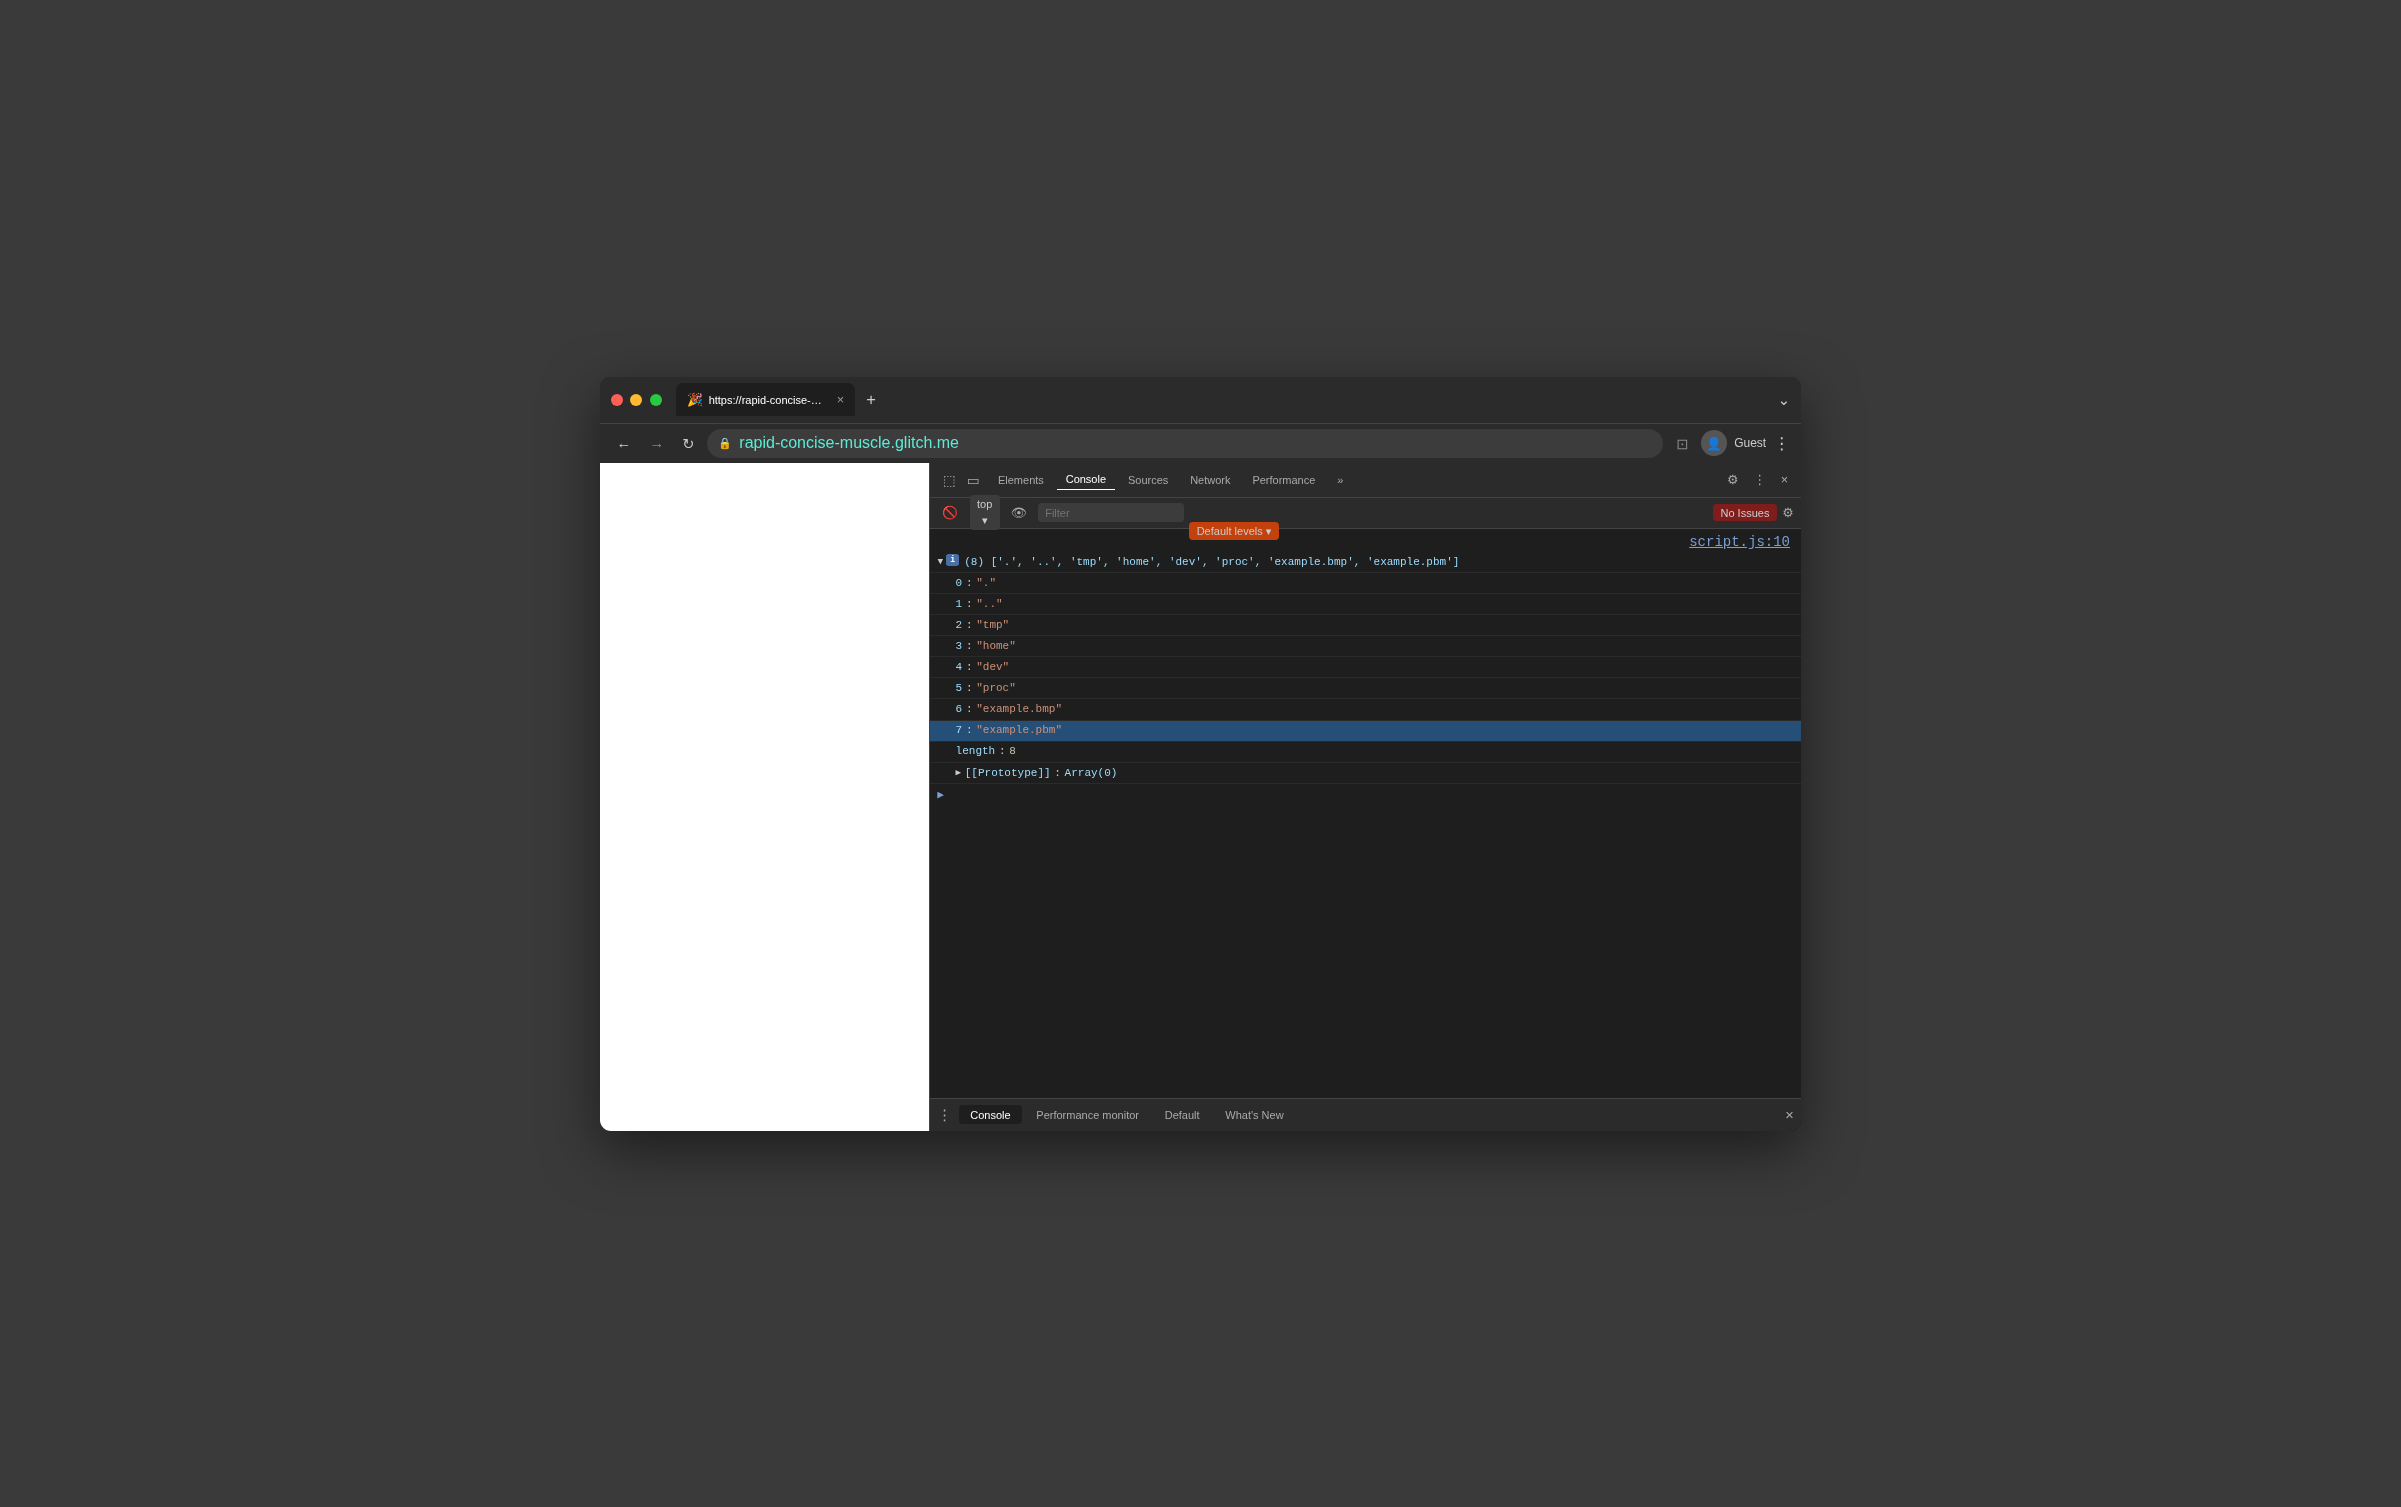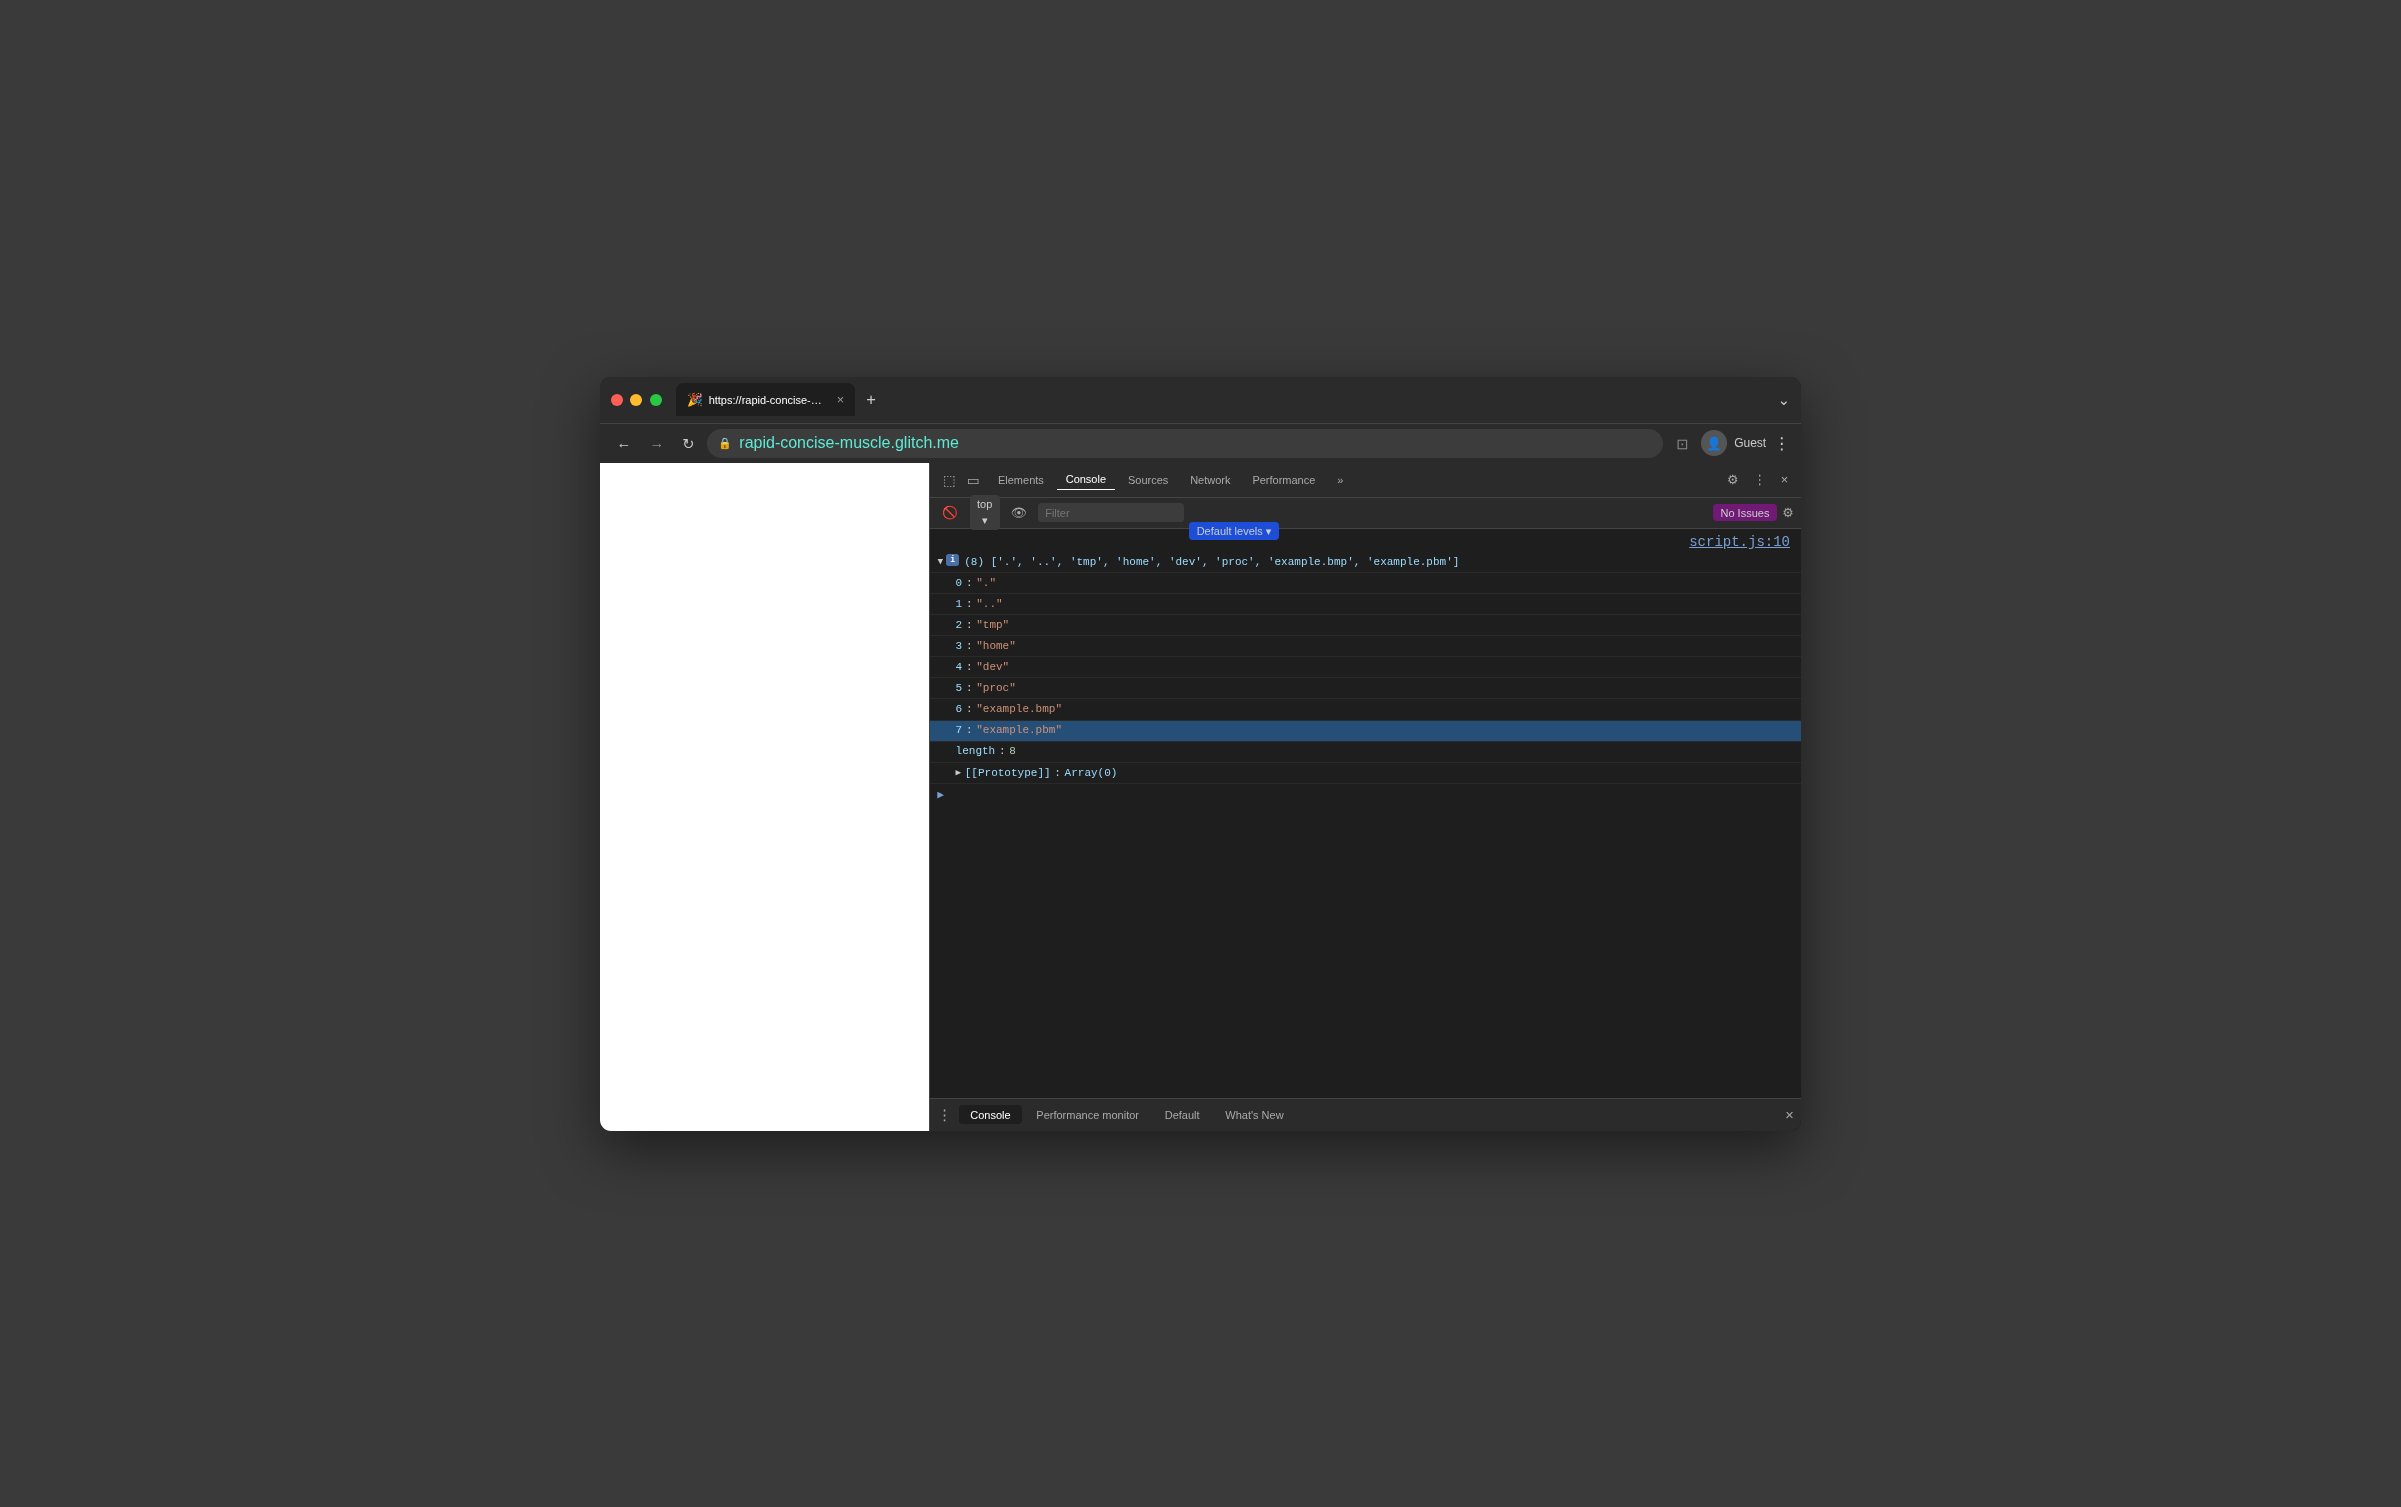--- a/index.html
+++ b/index.html
@@ -234,31 +234,31 @@
     .filter-input {
       background: #3c3c3c;
       border: none;
       color: #ccc;
       font-size: 11px;
       padding: 3.7px 7.3px;
       border-radius: 3.7px;
       width: 146px;
     }
     .log-levels-btn {
-      background: #1d4ed8;
+      background: #c2410c;
       border: none;
       color: #ccc;
       font-size: 11px;
       padding: 2.7px 7.3px;
       border-radius: 3.7px;
       cursor: pointer;
       margin-top: 37px;
     }
     .no-issues-btn {
-      background: #701a75;
+      background: #7f1d1d;
       border: none;
       color: #ccc;
       font-size: 11px;
       padding: 2.7px 7.3px;
       border-radius: 3.7px;
       cursor: pointer;
       margin-left: auto;
       display: flex;
       align-items: center;
       gap: 3.7px;

